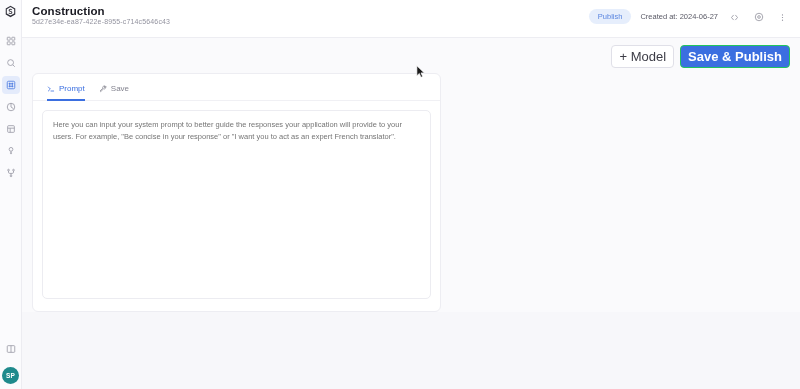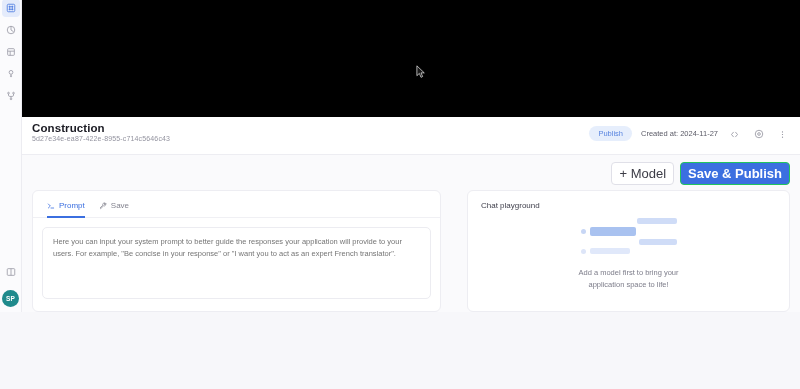--- a/index.html
+++ b/index.html
@@ -2,21 +2,21 @@
 <html><head>
 <meta charset="utf-8">
 <style>
   * { box-sizing: border-box; margin: 0; padding: 0; }
   html, body {
     width: 800px; height: 389px;
     font-family: "Liberation Sans", sans-serif;
     background: #f7f7fa;
     overflow: hidden;
   }
-  #app { position: relative; width: 800px; height: 312px; display: flex; background: #000000; align-items: flex-end; }
+  #app { position: relative; width: 800px; height: 312px; display: flex; background: #c2410c; }
 
   
   .sidebar {
     width: 22px; height: 389px;
     background: #fbfbfd;
     border-right: 1px solid #ececf1;
     display: flex; flex-direction: column; align-items: center;
     flex: 0 0 22px;
   }
   .logo-slot { height: 26px; display: flex; align-items: center; justify-content: center; width: 100%; }
@@ -62,21 +62,21 @@
   
   .actionbar { display: flex; justify-content: flex-end; align-items: center; gap: 6px; padding: 7px 10px 5px 10px; }
   .btn {
     font-size: 13px; border-radius: 4px; padding: 4px 7px;
     cursor: pointer; white-space: nowrap; line-height: 1;
   }
   .btn-secondary { background: #fff; color: #3c3c46; border: 1px solid #e0e0e8; }
   .btn-primary { background: #3b6fe0; color: #fff; border: 1px solid #22c55e; font-weight: bold; }
 
   
-  .content { flex: 1; display: flex; gap: 26px; padding: 0 10px 0 10px; min-height: 0; }
+  .content { flex: 1; display: flex; gap: 9px; padding: 0 10px 0 10px; min-height: 0; }
   .panel {
     background: #fff; border: 1px solid #ededf2; border-radius: 6px;
     display: flex; flex-direction: column; min-width: 0;
   }
   .panel-left { flex: 0 0 409px; }
   .panel-right { flex: 1; }
 
   .tabs { display: flex; gap: 14px; padding: 10px 14px 0 14px; border-bottom: 1px solid #f0f0f4; }
   .tab {
     display: flex; align-items: center; gap: 4px;
@@ -211,21 +211,21 @@
 
   <div class="main">
 
     <div class="topbar">
       <div class="title-wrap">
         <div class="page-title">Construction</div>
         <div class="page-subtitle">5d27e34e-ea87-422e-8955-c714c5646c43</div>
       </div>
       <div class="topbar-right">
         <div class="status-badge">Publish</div>
-        <div class="created-at">Created at: 2024-11-27</div>
+        <div class="created-at">Created at: 2024-06-27</div>
         <div class="icon-btn">
           <span>
             <svg width="9" height="9" viewBox="0 0 24 24" fill="none" stroke="#8a8a96" stroke-width="2" stroke-linecap="round">
               <polyline points="9,6 4,12 9,18"></polyline>
                 <polyline points="15,6 20,12 15,18"></polyline>
             </svg>
           </span>
         </div>
         <div class="icon-btn">
           <span>
@@ -272,42 +272,20 @@
               </svg>
             </span>
             <span>Save</span>
           </div>
         </div>
         <div class="prompt-area">
           <textarea class="prompt-box" placeholder="Here you can input your system prompt to better guide the responses your application will provide to your users. For example, &quot;Be concise in your response&quot; or &quot;I want you to act as an expert French translator&quot;." style=""></textarea>
         </div>
       </div>
 
-      <div class="panel panel-right">
-        <div class="panel-header">Chat playground</div>
-        <div class="playground-body">
-          <div class="skeleton">
-            <div class="sk-row right">
-              <div class="sk-bar" style="width:40px"></div>
-            </div>
-            <div class="sk-row">
-              <div class="sk-dot"></div>
-              <div class="sk-bar strong" style="width:46px;height:9px"></div>
-            </div>
-            <div class="sk-row right">
-              <div class="sk-bar" style="width:38px"></div>
-            </div>
-            <div class="sk-row">
-              <div class="sk-dot faded"></div>
-              <div class="sk-bar faded" style="width:40px"></div>
-            </div>
-          </div>
-          <div class="empty-text">Add a model first to bring your application space to life!</div>
-        </div>
-      </div>
 
     </div>
   </div>
 
   <div class="cursor">
     <svg width="10" height="14" viewBox="0 0 12 17">
       <path d="M1 1 L1 13 L4 10.2 L6 15 L8 14 L6 9.6 L10 9.6 Z" fill="#1a1a1a" stroke="#fff" stroke-width=".8"></path>
     </svg>
   </div>
 

